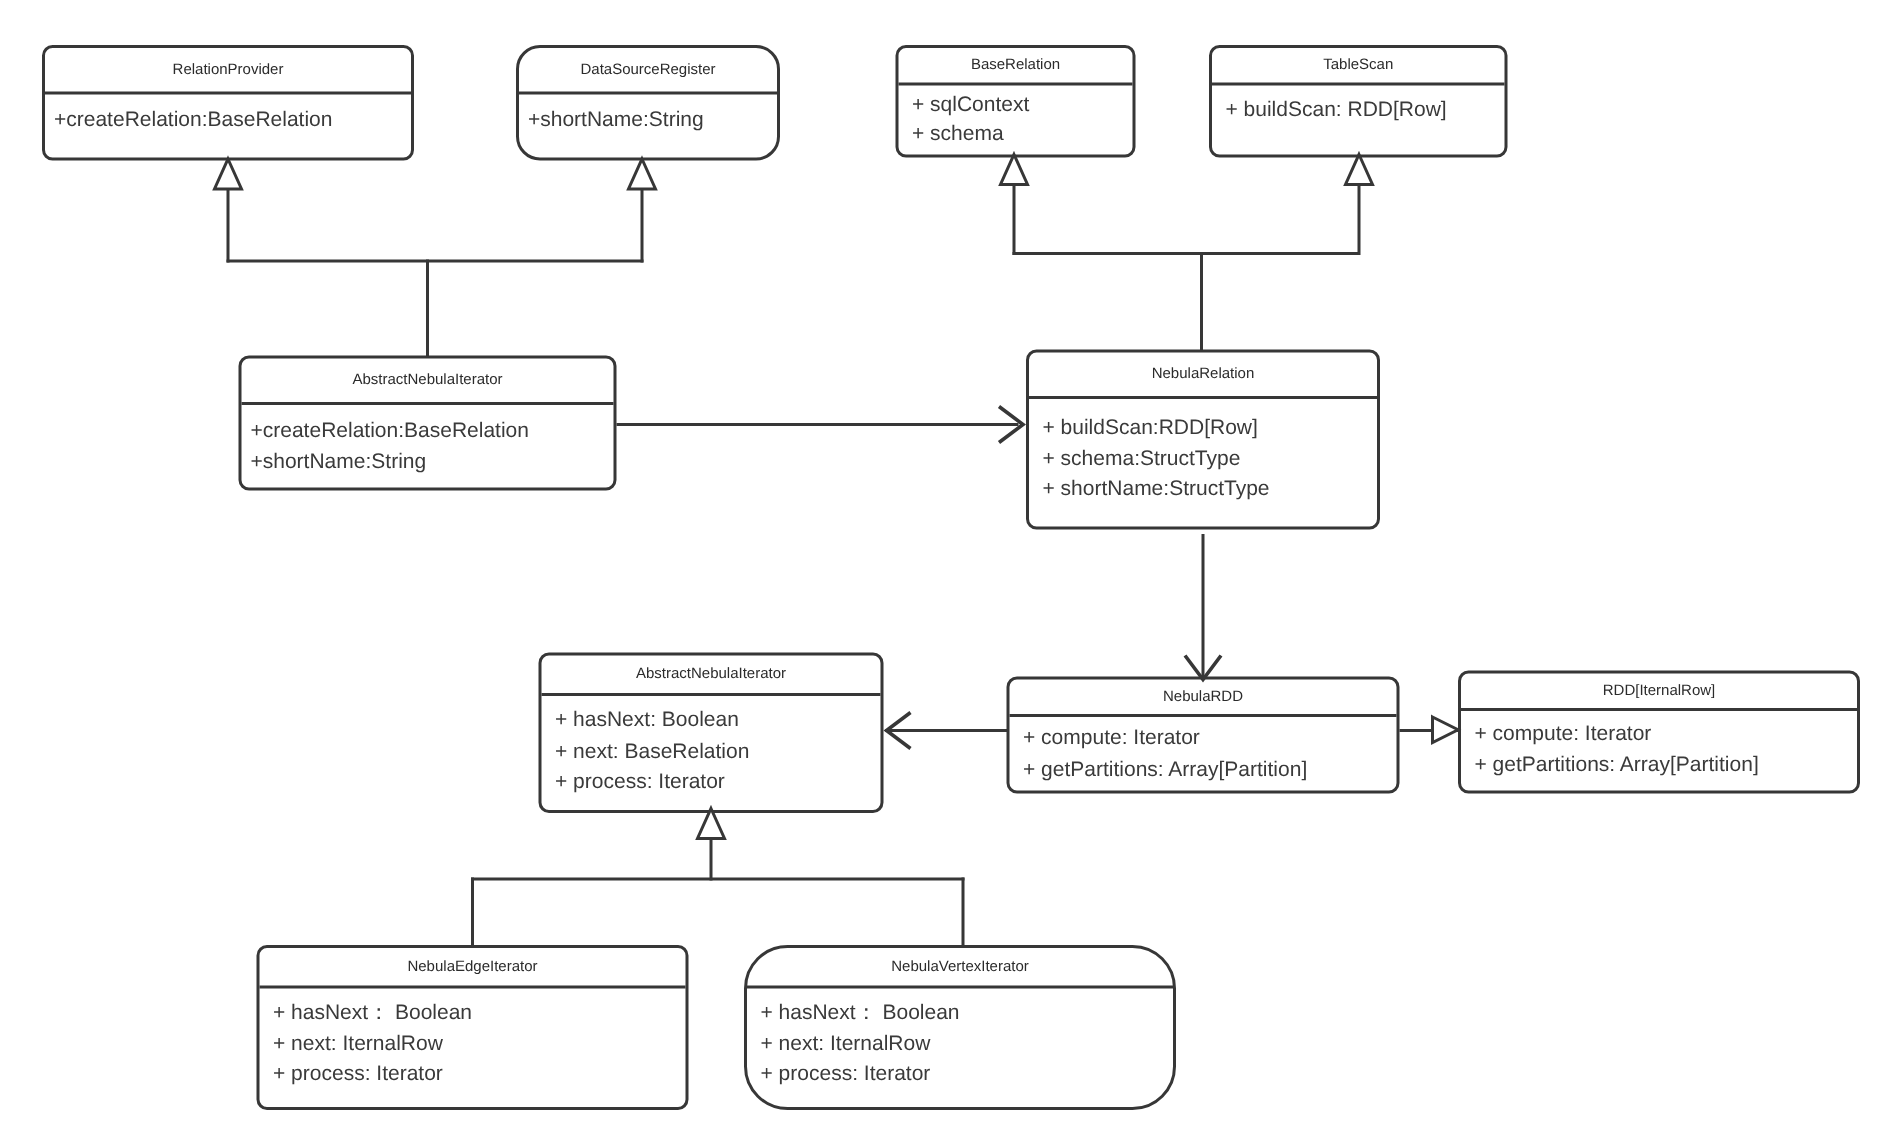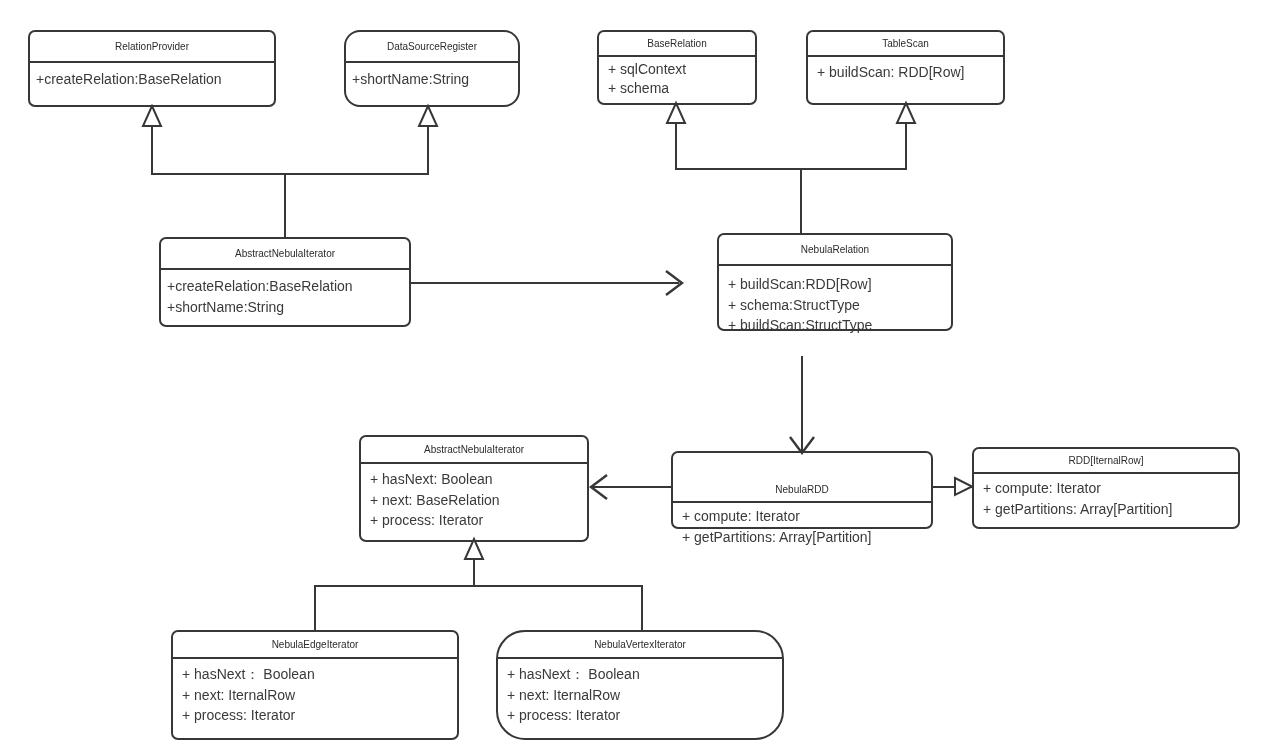--- a/index.html
+++ b/index.html
@@ -190,40 +190,40 @@
   </div>
 
   <div class="uml-class" style="left:159px; top:237px; width:252px; height:90px;">
     <div class="cls-title">AbstractNebulaIterator</div>
     <div class="cls-members tight">
       <div class="member">+createRelation:BaseRelation</div>
       <div class="member">+shortName:String</div>
     </div>
   </div>
 
-  <div class="uml-class" style="left:717px; top:233px; width:236px; height:98px;">
+  <div class="uml-class" style="left:684px; top:233px; width:236px; height:120px;">
     <div class="cls-title">NebulaRelation</div>
     <div class="cls-members" style="padding-top:8px;">
       <div class="member">+ buildScan:RDD[Row]</div>
       <div class="member">+ schema:StructType</div>
-      <div class="member">+ buildScan:StructType</div>
+      <div class="member">+ shortName:StructType</div>
     </div>
   </div>
 
   <div class="uml-class" style="left:359px; top:435px; width:230px; height:107px;">
     <div class="cls-title" style="padding:7px 6px 6px 6px;">AbstractNebulaIterator</div>
     <div class="cls-members" style="padding-top:5px;">
       <div class="member">+ hasNext: Boolean</div>
       <div class="member">+ next: BaseRelation</div>
       <div class="member">+ process: Iterator</div>
     </div>
   </div>
 
   <div class="uml-class" style="left:671px; top:451px; width:262px; height:78px;">
-    <div class="cls-title" style="padding:6px 6px 5px 6px;margin-top:25px;">NebulaRDD</div>
+    <div class="cls-title" style="padding:6px 6px 5px 6px;">NebulaRDD</div>
     <div class="cls-members" style="padding-top:3px;">
       <div class="member">+ compute: Iterator</div>
       <div class="member">+ getPartitions: Array[Partition]</div>
     </div>
   </div>
 
   <div class="uml-class" style="left:972px; top:447px; width:268px; height:82px;">
     <div class="cls-title" style="padding:6px 6px 5px 6px;">RDD[IternalRow]</div>
     <div class="cls-members" style="padding-top:4px;">
       <div class="member">+ compute: Iterator</div>

